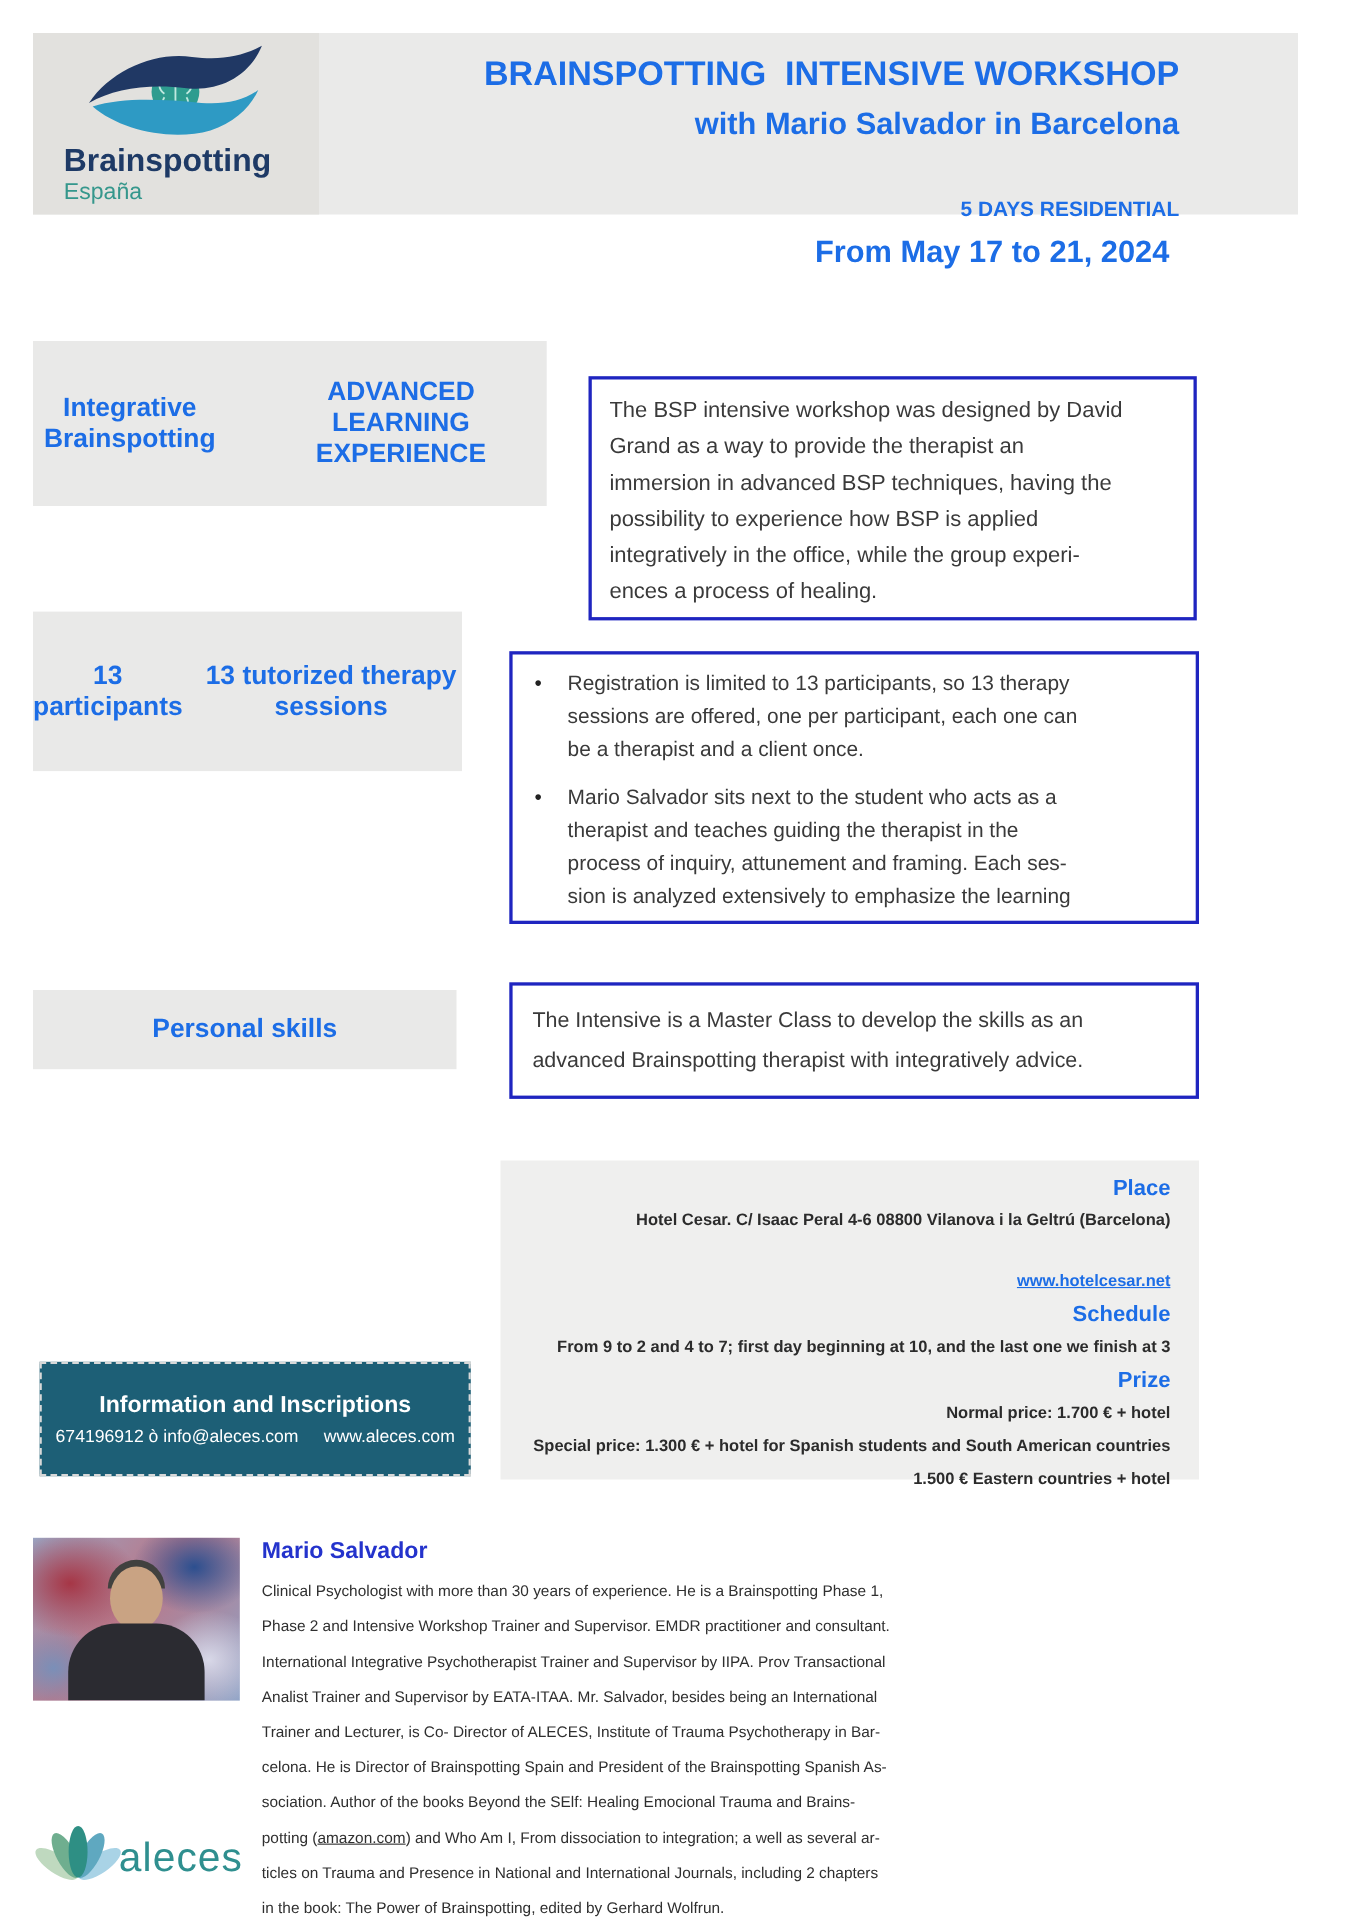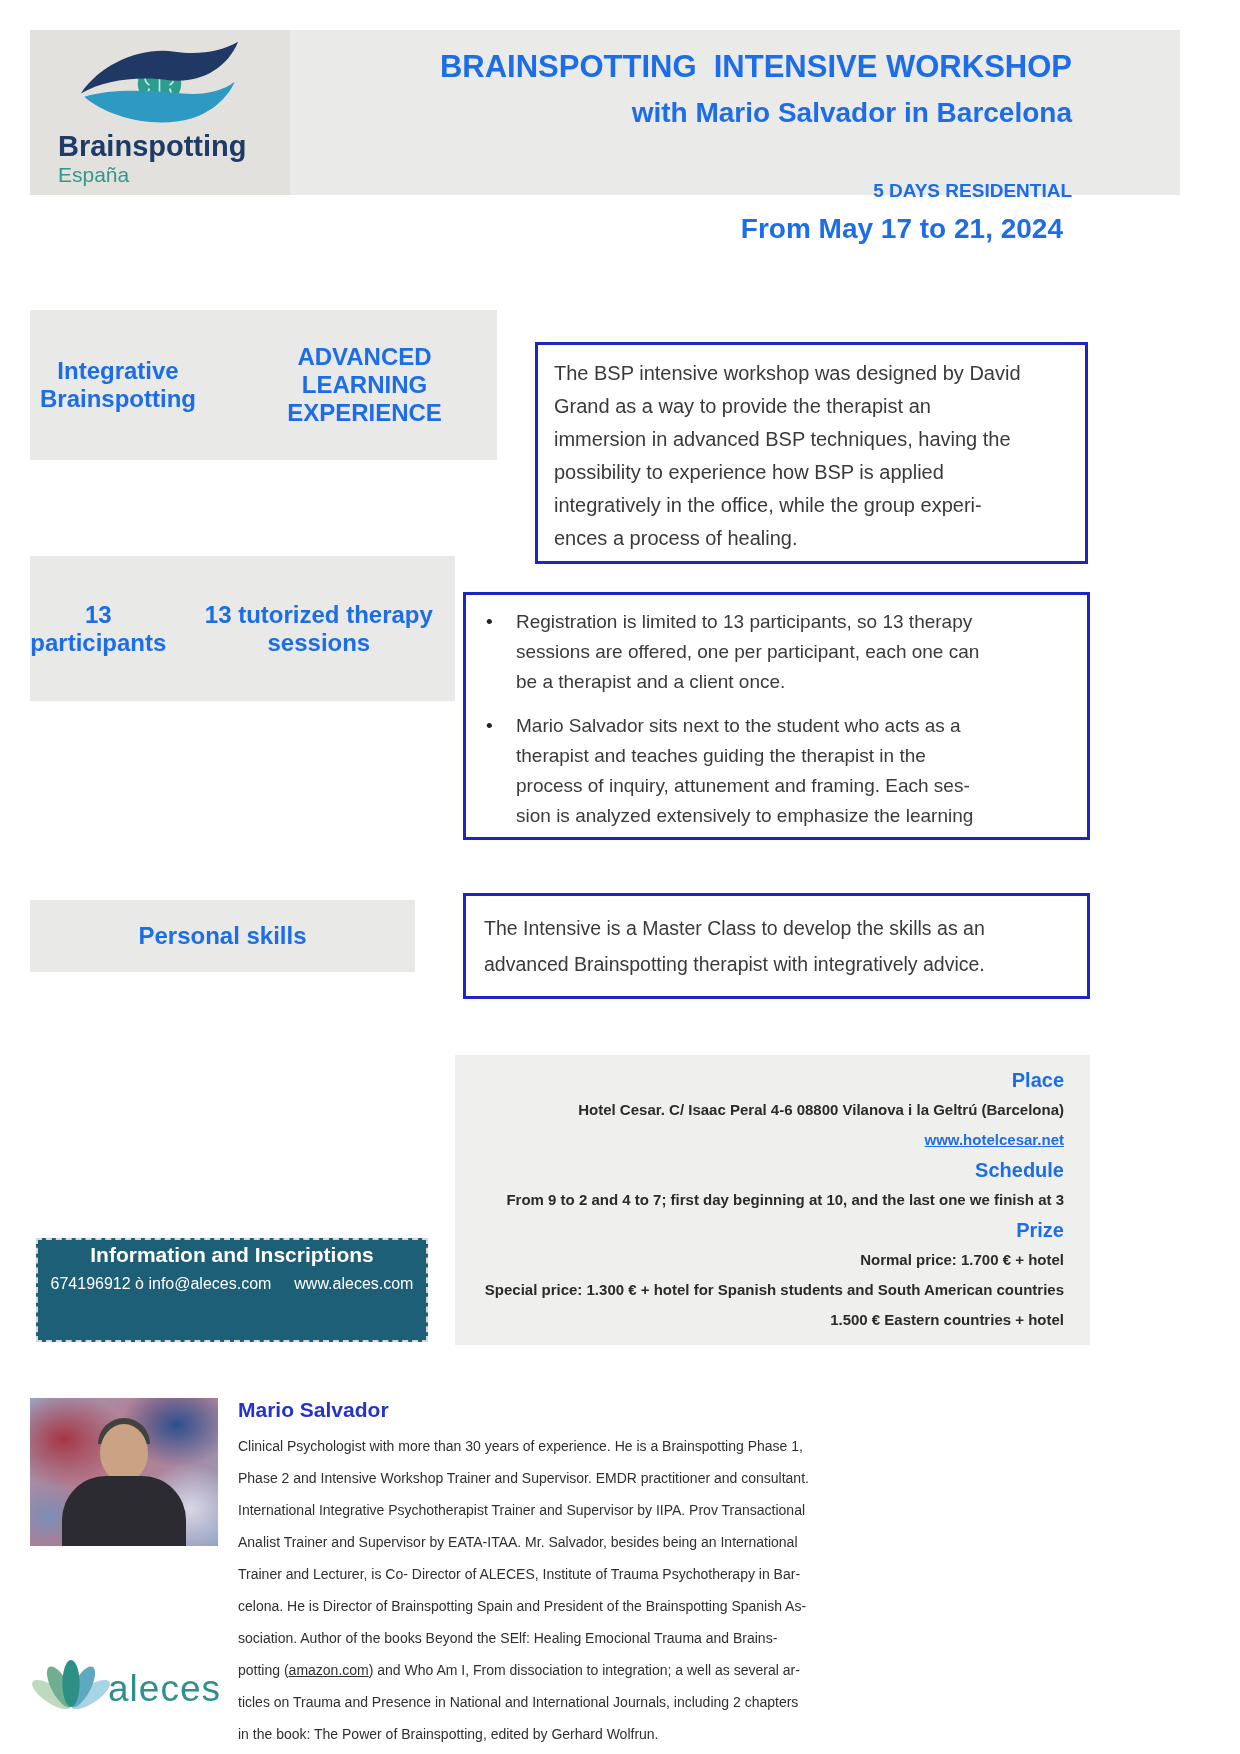--- a/index.html
+++ b/index.html
@@ -22,46 +22,46 @@
   .title-1{left:400px;top:50px;width:672px;text-align:right;font-size:31px;font-weight:bold;
            color:var(--blue);white-space:pre-wrap;line-height:1.1;}
   .title-2{left:400px;top:97px;width:672px;text-align:right;font-size:28px;font-weight:bold;color:var(--blue);}
   .title-3{left:400px;top:148px;width:672px;text-align:right;font-size:19px;font-weight:bold;color:var(--blue);margin-top:32px;}
   .date-line{left:400px;top:213px;width:663px;text-align:right;font-size:28px;font-weight:bold;color:var(--blue);}
 
   
   .label-box{background:var(--gray-box);display:flex;flex-direction:row;justify-content:center;
              align-items:center;text-align:center;color:var(--blue);font-weight:bold;}
   .label-1{left:30px;top:310px;width:467px;height:150px;gap:26px;font-size:24px;}
-  .label-2{left:30px;top:556px;width:425px;height:145px;gap:16px;font-size:24px;}
+  .label-2{left:30px;top:556px;width:390px;height:145px;gap:16px;font-size:24px;}
   .label-3{left:30px;top:900px;width:385px;height:72px;font-size:24px;text-align:right;}
 
   
   .tbox{background:#fff;border:3px solid var(--border-blue);color:var(--text);}
   .box-1{left:535px;top:342px;width:553px;height:222px;padding:12px 16px;
          font-size:20px;line-height:33px;white-space:pre-line;}
   .box-2{left:463px;top:592px;width:627px;height:248px;padding:12px 16px 12px 20px;}
   .bullet-row{display:flex;align-items:flex-start;}
   .bullet-row + .bullet-row{margin-top:14px;}
   .bullet-marker{width:30px;font-size:19px;line-height:30px;color:#222;}
   .bullet-text{flex:1;font-size:19px;line-height:30px;white-space:pre-line;}
   .box-3{left:463px;top:893px;width:627px;height:106px;padding:14px 18px;
          font-size:19.5px;line-height:36px;white-space:pre-line;}
 
   
   .info-box{left:455px;top:1055px;width:635px;height:290px;background:var(--gray-info);
             text-align:right;padding:10px 26px 10px 20px;}
   .info-heading{font-size:20px;font-weight:bold;color:var(--blue);line-height:30px;}
   .info-line{font-size:15px;color:#2B2B2B;line-height:30px;font-weight:bold;}
-  .info-link{font-size:15px;line-height:30px;}
+  .info-link{font-size:15px;line-height:30px;margin-top:25px;}
   .info-link a, .plain-link{color:var(--blue);text-decoration:underline;font-weight:bold;cursor:pointer;}
 
   
   .contact-box{left:36px;top:1238px;width:392px;height:104px;background:var(--contact);
-               border:2px dashed #D8D8D8;text-align:center;color:#fff;padding-top:0;}
+               border:2px dashed #D8D8D8;text-align:center;color:#fff;padding-top:23px;}
   .contact-title{font-size:21px;font-weight:bold;line-height:30px;}
   .contact-line{font-size:16px;line-height:27px;}
   .contact-line .link{color:#fff;text-decoration:none;cursor:pointer;}
   .gap-sp{display:inline-block;width:14px;}
 
   
   .photo{left:30px;top:1398px;width:188px;height:148px;overflow:hidden;
          background:
            radial-gradient(90px 70px at 18% 28%,#A63646 0%,rgba(166,54,70,0) 70%),
            radial-gradient(80px 60px at 78% 18%,#2C4F8F 0%,rgba(44,79,143,0) 70%),

